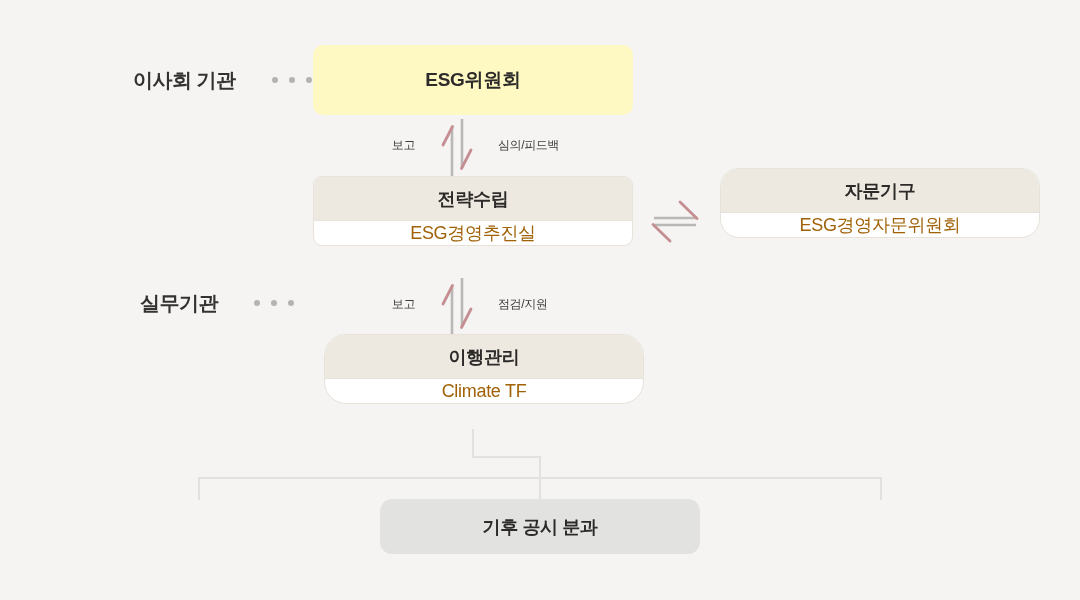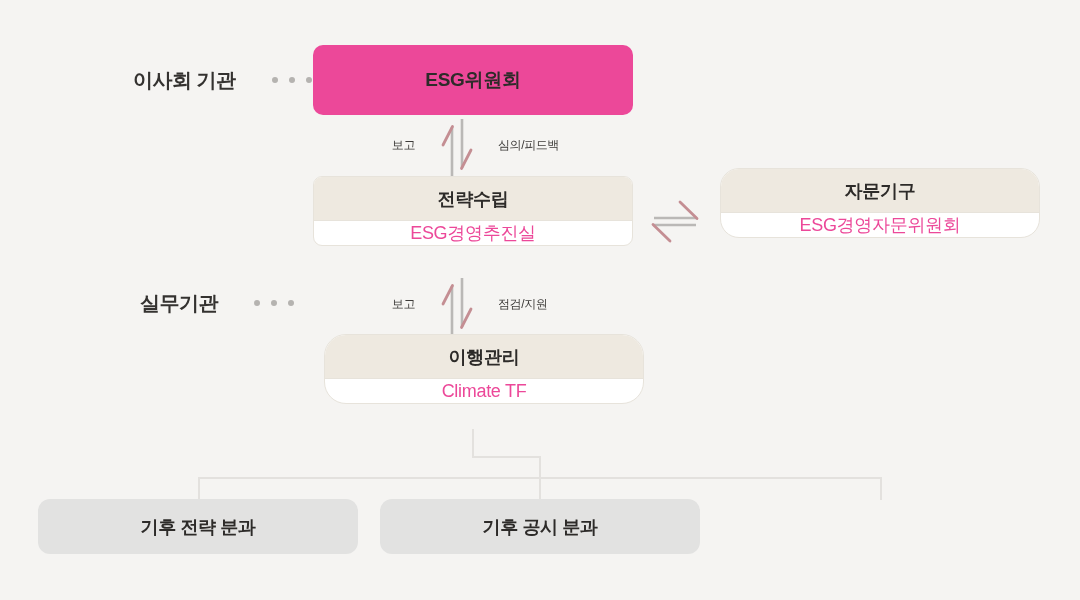--- a/index.html
+++ b/index.html
@@ -31,21 +31,21 @@
   .dot {
     width: 6px; height: 6px;
     border-radius: 50%;
     background: #b5b3b0;
   }
 
   
   .node-pink {
     left: 313px; top: 45px;
     width: 320px; height: 70px;
-    background: #ec4899;
+    background: #fef9c3;
     border-radius: 10px;
     display: flex; align-items: center; justify-content: center;
     font-size: 19px; font-weight: bold;
     letter-spacing: -0.3px;
   }
 
   
   .node-split {
     width: 320px; height: 70px;
     background: #ffffff;
@@ -61,21 +61,21 @@
     border-bottom: 1px solid #e7e3db;
     display: flex; align-items: center; justify-content: center;
     font-size: 18px; font-weight: bold;
     letter-spacing: -0.3px;
     flex: 0 0 auto;
   }
   .node-split .bd {
     flex: 1 1 auto;
     display: flex; align-items: center; justify-content: center;
     font-size: 18px;
-    color: #ec4899;
+    color: #a16207;
     letter-spacing: -0.3px;
   }
 
   
   .node-gray {
     width: 320px; height: 55px;
     background: #e2e2e1;
     border-radius: 12px;
     display: flex; align-items: center; justify-content: center;
     font-size: 18px; font-weight: bold;
@@ -163,20 +163,17 @@
     <line x1="24" y1="2" x2="24" y2="51" stroke="#bab8b6" stroke-width="2.6"></line>
     <line x1="23.5" y1="51.5" x2="33" y2="33" stroke="#c48e93" stroke-width="2.8" stroke-linecap="round"></line>
   </svg>
   <div class="abs z1 flow-label" style="left:498px; top:296px;">점검/지원</div>
 
   <div class="abs node-split z1" style="left:324px; top:334px;border-radius:22px;">
     <div class="hd">이행관리</div>
     <div class="bd">Climate TF</div>
   </div>
 
-  <div class="abs node-gray z1" style="left:38px; top:499px;">
-    <span>기후 전략 분과</span>
-  </div>
   <div class="abs node-gray z1" style="left:380px; top:499px;">
     <span>기후 공시 분과</span>
   </div>
 
 </div>
 
 </body></html>

